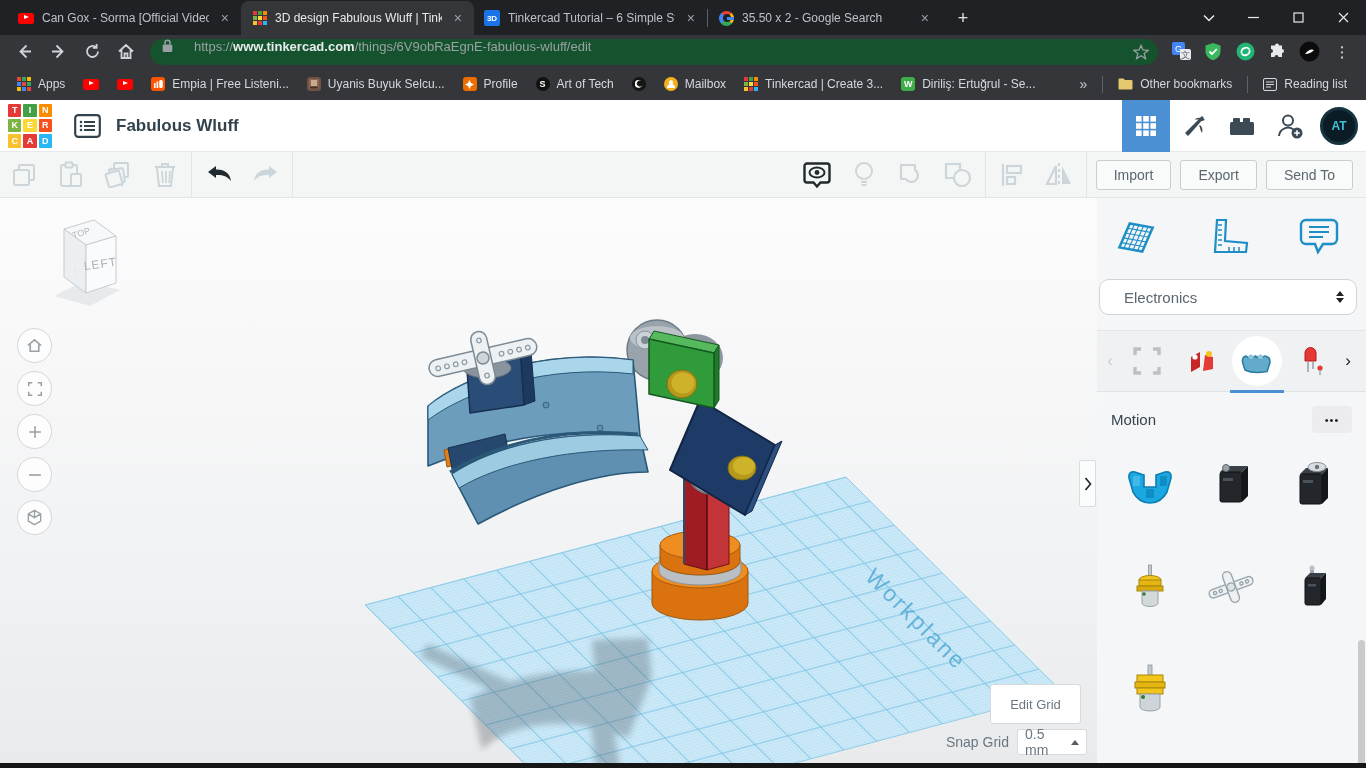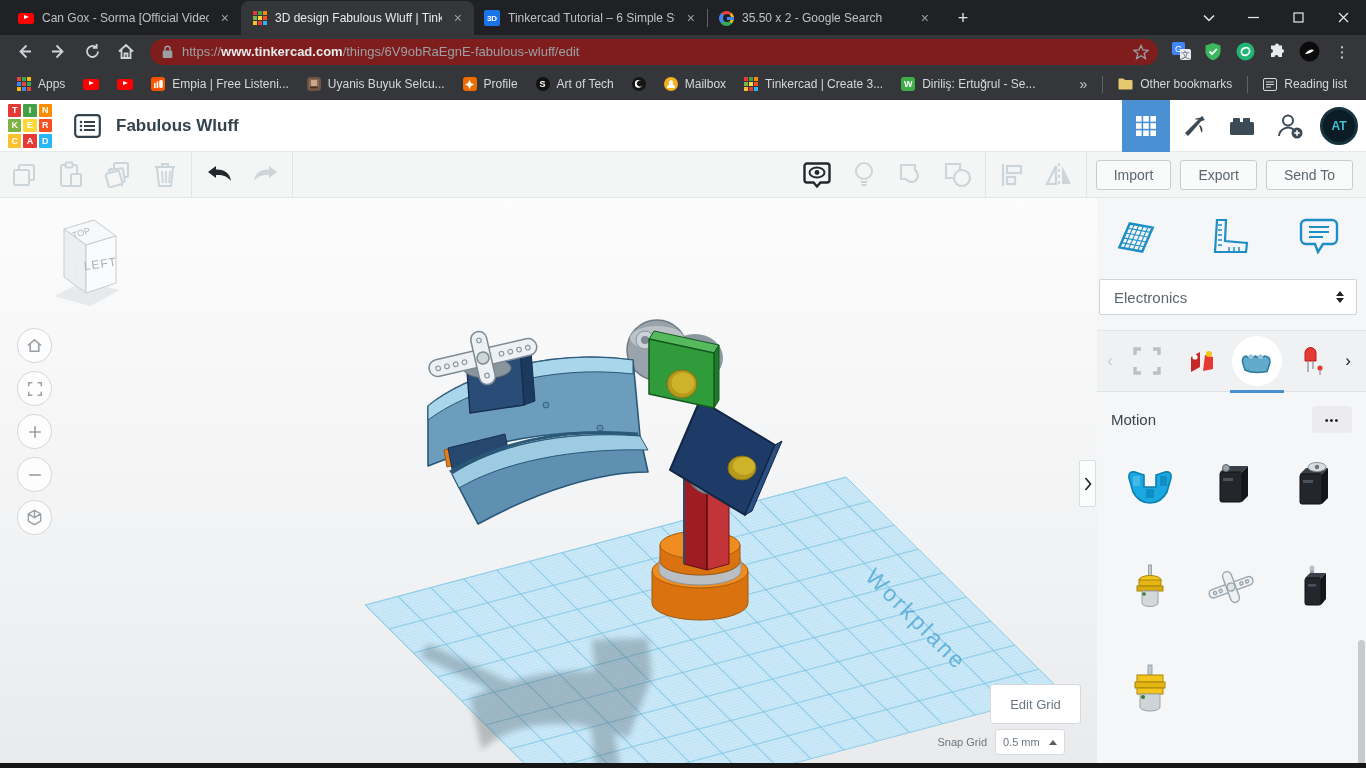--- a/index.html
+++ b/index.html
@@ -22,21 +22,21 @@
   .g-ico { width:15px; height:15px; border-radius:50%; background:conic-gradient(from -40deg,#ea4335 0 22%,#fbbc05 22% 47%,#34a853 47% 75%,#4285f4 75% 100%); position:relative; }
   .g-ico:before { content:""; position:absolute; inset:3.5px; background:#202124; border-radius:50%; }
   .g-ico:after { content:""; position:absolute; right:0; top:6px; width:7px; height:3px; background:#4285f4; }
   .newtab { width:28px; height:28px; margin:0 0 3px 8px; color:#dfe1e5; font-size:18px; display:flex; align-items:center; justify-content:center; border-radius:50%; }
   .wincontrols { margin-left:auto; display:flex; height:35px; }
   .winbtn { width:45px; height:35px; display:flex; align-items:center; justify-content:center; color:#e8eaed; font-size:13px; }
 
   
   .navbar { position:absolute; left:0; top:35px; width:1366px; height:33px; background:#35363a; display:flex; align-items:center; padding:0 8px; gap:2px; }
   .navbtn { width:32px; height:28px; display:flex; align-items:center; justify-content:center; border-radius:50%; color:#cfd3d8; }
-  .urlbox { flex:1; height:26px; background:#7f1d1d; border-radius:13px; display:flex; align-items:center; padding:0 4px 0 12px; margin:0 6px; min-width:0; }
+  .urlbox { flex:1; height:26px; background:#14532d; border-radius:13px; display:flex; align-items:flex-start; padding:0 4px 0 12px; margin:0 6px; min-width:0;gap:12px; }
   .urlbox .url { flex:1; font-size:13px; color:#9aa0a6; white-space:nowrap; overflow:hidden; }
   .urlbox .url b { color:#e8eaed; font-weight:bold; }
   .star { width:26px; height:26px; display:flex; align-items:center; justify-content:center; color:#9aa0a6; }
   .extbtn { width:30px; height:28px; display:flex; align-items:center; justify-content:center; }
 
   
   .bookmarks { position:absolute; left:0; top:68px; width:1366px; height:32px; background:#35363a; display:flex; align-items:center; padding:0 12px 0 10px; gap:4px; color:#d5d8dc; font-size:12px; }
   .bm { display:flex; align-items:center; gap:7px; padding:3px 7px; border-radius:3px; white-space:nowrap; }
   .bm-sep { width:1px; height:17px; background:#5f6368; margin:0 4px; }
   .bm-sp { flex:1; }
@@ -62,30 +62,30 @@
   .tb-spacer { flex:1; }
   .actionbtn { height:30px; padding:0 17px; margin-right:9px; background:#f9fafa; border:1px solid #c8cdd1; border-radius:3px; font-size:14px; color:#5b6770; display:flex; align-items:center; font-family:"Liberation Sans",sans-serif; }
 
   
   .canvas { position:absolute; left:0; top:198px; width:1097px; height:570px; background:linear-gradient(180deg,#fcfcfd 0%,#f0f1f2 70%,#e9eaeb 100%); overflow:hidden; }
   .scene { position:absolute; left:0; top:0; }
   .viewcube { position:absolute; left:16px; top:10px; }
   .navcircles { position:absolute; left:17px; top:130px; display:flex; flex-direction:column; gap:8px; }
   .ncirc { width:35px; height:35px; border-radius:50%; background:#fdfdfd; border:1px solid #d3d7da; display:flex; align-items:center; justify-content:center; color:#99a1a8; }
   .editgrid { position:absolute; right:16px; bottom:44px; width:91px; height:40px; background:#fff; border:1px solid #d6dade; border-radius:3px; color:#6b7780; font-size:13px; display:flex; align-items:center; justify-content:center; }
-  .snaprow { position:absolute; right:32px; bottom:13px; display:flex; align-items:center; gap:8px; font-size:11px; color:#6b7780; }
+  .snaprow { position:absolute; right:10px; bottom:13px; display:flex; align-items:center; gap:8px; font-size:14px; color:#6b7780; }
   .snapsel { width:70px; height:22px; background:#fff; border:1px solid #d6dade; border-radius:3px; display:flex; align-items:center; justify-content:space-between; padding:12px 7px; color:#6b7780; }
   .caret-up { width:0; height:0; border-left:4px solid transparent; border-right:4px solid transparent; border-bottom:5px solid #555e66; }
   .collapse { position:absolute; right:1px; top:262px; width:17px; height:47px; background:#fbfcfc; border:1px solid #d9dee2; border-radius:2px; display:flex; align-items:center; justify-content:center; }
 
   
   .sidepanel { position:absolute; left:1097px; top:198px; width:269px; height:570px; background:#f5f6f7; }
   .paneltools { display:flex; justify-content:space-between; padding:13px 22px 6px 14px; }
   .ptool { width:50px; height:52px; display:flex; align-items:center; justify-content:center; }
-  .catselect { margin:10px 9px 0 2px; height:36px; background:#fff; border:1px solid #d0d4d8; border-radius:2px; display:flex; align-items:center; justify-content:space-between; padding:0 12px 0 14px; font-size:15px; color:#5b6770;text-align:center; }
+  .catselect { margin:10px 9px 0 2px; height:36px; background:#fff; border:1px solid #d0d4d8; border-radius:10px; display:flex; align-items:center; justify-content:space-between; padding:0 12px 0 24px; font-size:15px; color:#5b6770;text-align:center; }
   .updown { display:flex; flex-direction:column; gap:2px; }
   .updown i { width:0; height:0; border-left:4px solid transparent; border-right:4px solid transparent; display:block; }
   .updown .u { border-bottom:5px solid #222; } .updown .d { border-top:5px solid #222; }
   .carousel { margin-top:15px; height:62px; background:#f0f1f2; border-top:1px solid #e4e6e8; border-bottom:1px solid #e0e3e5; display:flex; align-items:center; padding:0 4px; }
   .car-chev { width:18px; text-align:center; font-size:17px; }
   .car-item { width:54px; height:54px; display:flex; align-items:center; justify-content:center; margin:0 1px; position:relative; }
   .car-item.active { background:#fff; border-radius:50%; width:50px; height:50px; }
   .car-underline { position:absolute; left:-2px; bottom:-7px; width:54px; height:3px; background:#4a90d2; }
   .motionrow { display:flex; align-items:center; justify-content:space-between; padding:14px 14px 0 14px; }
   .motiontitle { font-size:15px; color:#38444d; }

